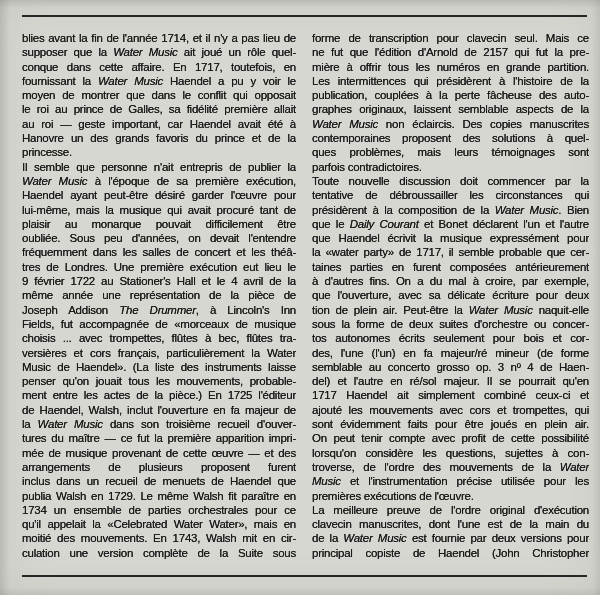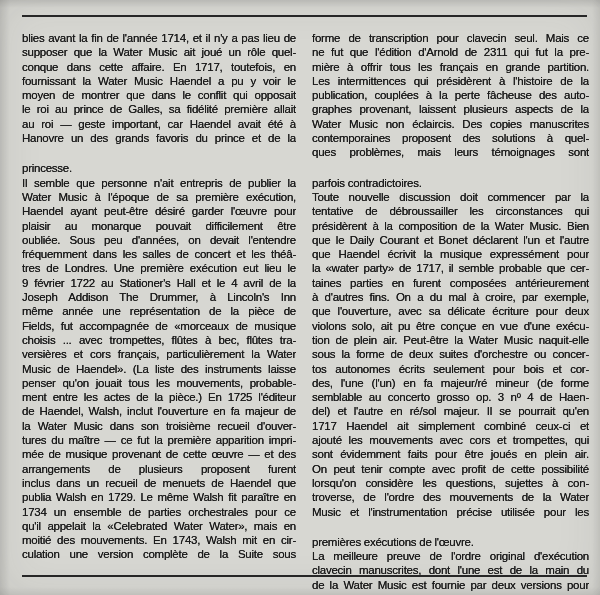--- a/index.html
+++ b/index.html
@@ -42,87 +42,87 @@
     height: 14.3px;
     line-height: 14.3px;
     font-size: 11.5px;
     letter-spacing: -0.25px;
     text-align: justify;
     text-align-last: justify;
     overflow: hidden;
     text-shadow: 0 0 0.35px #1c1c1c;
     white-space: normal;
   }
-  .line.end { text-align-last: left; margin-top: 16px; }
-  .line .it { }
+  .line.end { text-align-last: left; }
+  .line .it { font-style: italic; }
 </style>
 </head>
 <body>
 
 <div class="page">
   <div class="rule top"></div>
   <div class="col left">
       <div class="line">blies avant la fin de l'année 1714, et il n'y a pas lieu de</div>
       <div class="line">supposer que la <span class="it">Water Music</span> ait joué un rôle quel-</div>
       <div class="line">conque dans cette affaire. En 1717, toutefois, en</div>
       <div class="line">fournissant la <span class="it">Water Music</span> Haendel a pu y voir le</div>
       <div class="line">moyen de montrer que dans le conflit qui opposait</div>
       <div class="line">le roi au prince de Galles, sa fidélité première allait</div>
       <div class="line">au roi — geste important, car Haendel avait été à</div>
       <div class="line">Hanovre un des grands favoris du prince et de la</div>
       <div class="line end">princesse.</div>
       <div class="line">Il semble que personne n'ait entrepris de publier la</div>
       <div class="line"><span class="it">Water Music</span> à l'époque de sa première exécution,</div>
       <div class="line">Haendel ayant peut-être désiré garder l'œuvre pour</div>
+      <div class="line">lui-même, mais la musique qui avait procuré tant de</div>
       <div class="line">plaisir au monarque pouvait difficilement être</div>
       <div class="line">oubliée. Sous peu d'années, on devait l'entendre</div>
       <div class="line">fréquemment dans les salles de concert et les théâ-</div>
       <div class="line">tres de Londres. Une première exécution eut lieu le</div>
       <div class="line">9 février 1722 au Stationer's Hall et le 4 avril de la</div>
+      <div class="line">même année une représentation de la pièce de</div>
       <div class="line">Joseph Addison <span class="it">The Drummer</span>, à Lincoln's Inn</div>
-      <div class="line">même année une représentation de la pièce de</div>
       <div class="line">Fields, fut accompagnée de «morceaux de musique</div>
       <div class="line">choisis ... avec trompettes, flûtes à bec, flûtes tra-</div>
       <div class="line">versières et cors français, particulièrement la Water</div>
       <div class="line">Music de Haendel». (La liste des instruments laisse</div>
       <div class="line">penser qu'on jouait tous les mouvements, probable-</div>
       <div class="line">ment entre les actes de la pièce.) En 1725 l'éditeur</div>
       <div class="line">de Haendel, Walsh, inclut l'ouverture en fa majeur de</div>
       <div class="line">la <span class="it">Water Music</span> dans son troisième recueil d'ouver-</div>
       <div class="line">tures du maître — ce fut la première apparition impri-</div>
       <div class="line">mée de musique provenant de cette œuvre — et des</div>
       <div class="line">arrangements de plusieurs proposent furent</div>
       <div class="line">inclus dans un recueil de menuets de Haendel que</div>
       <div class="line">publia Walsh en 1729. Le même Walsh fit paraître en</div>
       <div class="line">1734 un ensemble de parties orchestrales pour ce</div>
       <div class="line">qu'il appelait la «Celebrated Water Water», mais en</div>
       <div class="line">moitié des mouvements. En 1743, Walsh mit en cir-</div>
       <div class="line">culation une version complète de la Suite sous</div>
     </div>
   <div class="col right">
       <div class="line">forme de transcription pour clavecin seul. Mais ce</div>
-      <div class="line">ne fut que l'édition d'Arnold de 2311 qui fut la pre-</div>
-      <div class="line">mière à offrir tous les français en grande partition.</div>
+      <div class="line">ne fut que l'édition d'Arnold de 2157 qui fut la pre-</div>
+      <div class="line">mière à offrir tous les numéros en grande partition.</div>
       <div class="line">Les intermittences qui présidèrent à l'histoire de la</div>
       <div class="line">publication, couplées à la perte fâcheuse des auto-</div>
-      <div class="line">graphes provenant, laissent plusieurs aspects de la</div>
+      <div class="line">graphes originaux, laissent semblable aspects de la</div>
       <div class="line"><span class="it">Water Music</span> non éclaircis. Des copies manuscrites</div>
       <div class="line">contemporaines proposent des solutions à quel-</div>
       <div class="line">ques problèmes, mais leurs témoignages sont</div>
       <div class="line end">parfois contradictoires.</div>
       <div class="line">Toute nouvelle discussion doit commencer par la</div>
       <div class="line">tentative de débroussailler les circonstances qui</div>
       <div class="line">présidèrent à la composition de la <span class="it">Water Music</span>. Bien</div>
       <div class="line">que le <span class="it">Daily Courant</span> et Bonet déclarent l'un et l'autre</div>
       <div class="line">que Haendel écrivit la musique expressément pour</div>
       <div class="line">la «water party» de 1717, il semble probable que cer-</div>
       <div class="line">taines parties en furent composées antérieurement</div>
       <div class="line">à d'autres fins. On a du mal à croire, par exemple,</div>
       <div class="line">que l'ouverture, avec sa délicate écriture pour deux</div>
-      <div class="line">violons solo, ait pu être conçue en vue d'une exécu-</div>
       <div class="line">tion de plein air. Peut-être la <span class="it">Water Music</span> naquit-elle</div>
       <div class="line">sous la forme de deux suites d'orchestre ou concer-</div>
       <div class="line">tos autonomes écrits seulement pour bois et cor-</div>
       <div class="line">des, l'une (l'un) en fa majeur/ré mineur (de forme</div>
       <div class="line">semblable au concerto grosso op. 3 nº 4 de Haen-</div>
       <div class="line">del) et l'autre en ré/sol majeur. Il se pourrait qu'en</div>
       <div class="line">1717 Haendel ait simplement combiné ceux-ci et</div>
       <div class="line">ajouté les mouvements avec cors et trompettes, qui</div>
       <div class="line">sont évidemment faits pour être joués en plein air.</div>
       <div class="line">On peut tenir compte avec profit de cette possibilité</div>

